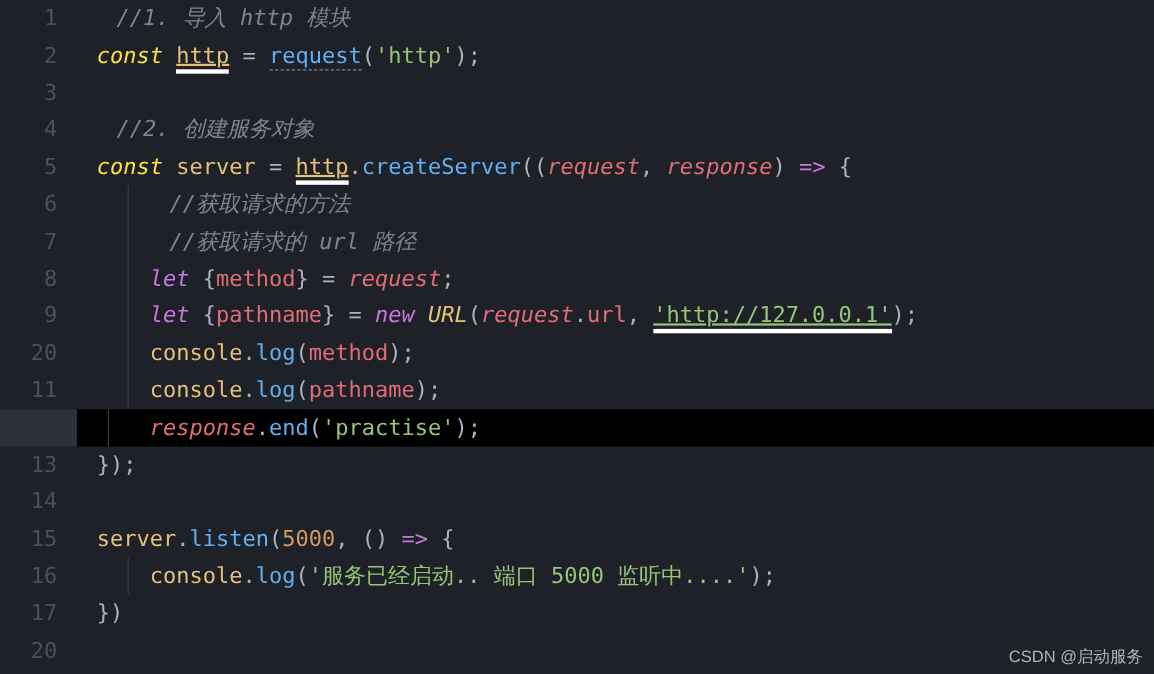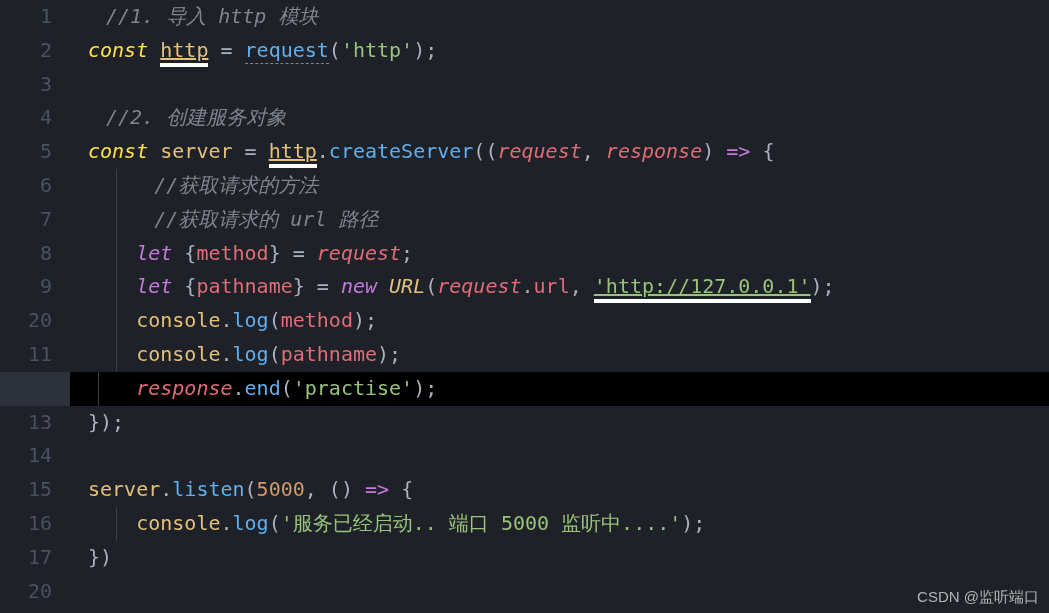--- a/index.html
+++ b/index.html
@@ -125,13 +125,13 @@
     <div class="line"><span class="indent-guide"></span><code>    <span class="varname">console</span><span class="punct">.</span><span class="funcname">log</span><span class="punct">(</span><span class="variable">pathname</span><span class="punct">)</span><span class="punct">;</span></code></div>
     <div class="line highlighted"><span class="indent-guide"></span><code>    <span class="param">response</span><span class="punct">.</span><span class="funcname">end</span><span class="punct">(</span><span class="string">'practise'</span><span class="punct">)</span><span class="punct">;</span></code></div>
     <div class="line"><code><span class="punct">})</span><span class="punct">;</span></code></div>
     <div class="line"></div>
     <div class="line"><code><span class="varname">server</span><span class="punct">.</span><span class="funcname">listen</span><span class="punct">(</span><span class="number">5000</span><span class="punct">, </span><span class="punct">()</span><span> </span><span class="keyword">=&gt;</span><span> </span><span class="punct">{</span></code></div>
     <div class="line"><span class="indent-guide"></span><code>    <span class="varname">console</span><span class="punct">.</span><span class="funcname">log</span><span class="punct">(</span><span class="string">'服务已经启动.. 端口 5000 监听中....'</span><span class="punct">)</span><span class="punct">;</span></code></div>
     <div class="line"><code><span class="punct">})</span></code></div>
   </div>
 </div>
 
-<div class="watermark">CSDN @监听端口</div>
+<div class="watermark">CSDN @启动服务</div>
 
 </body></html>

